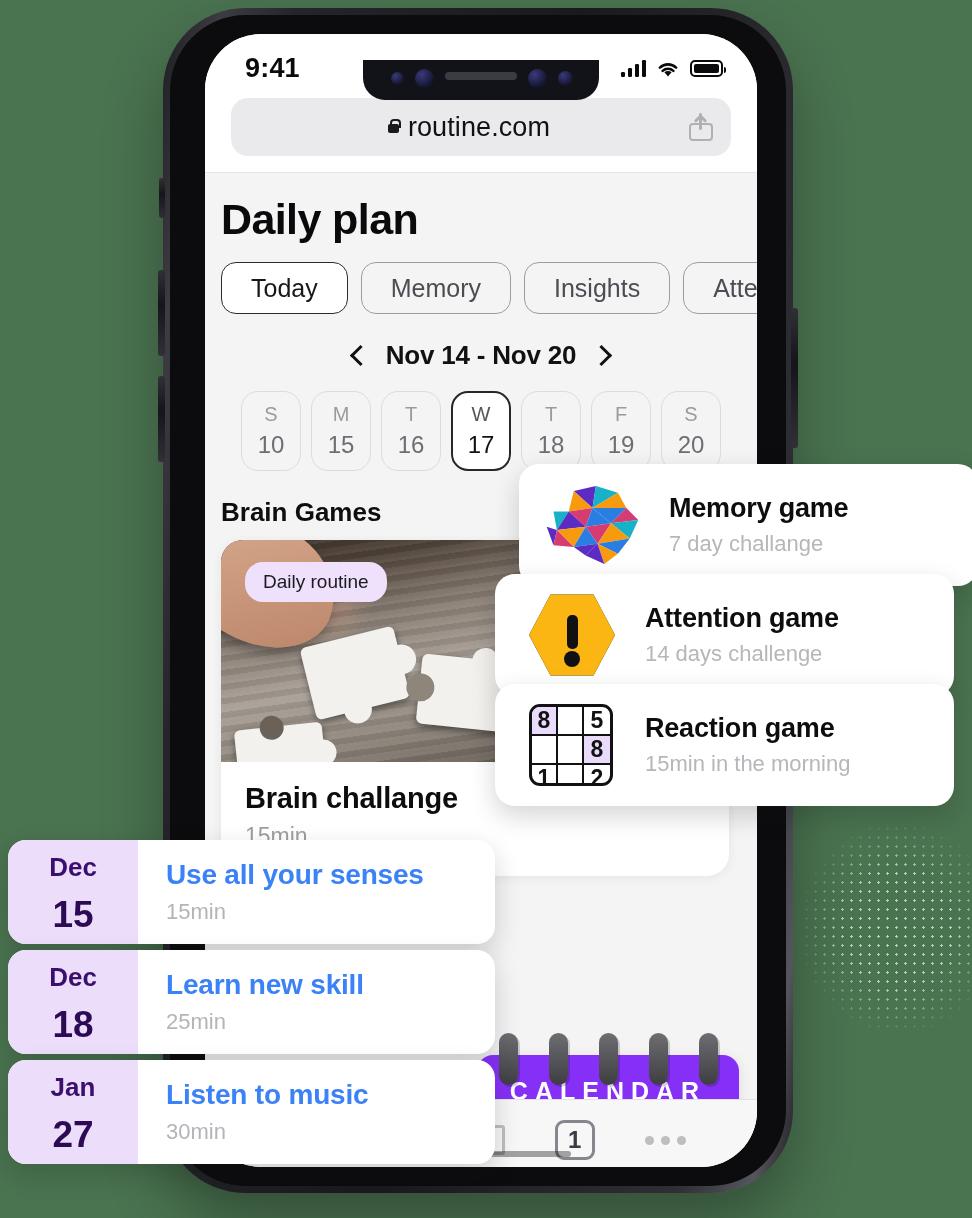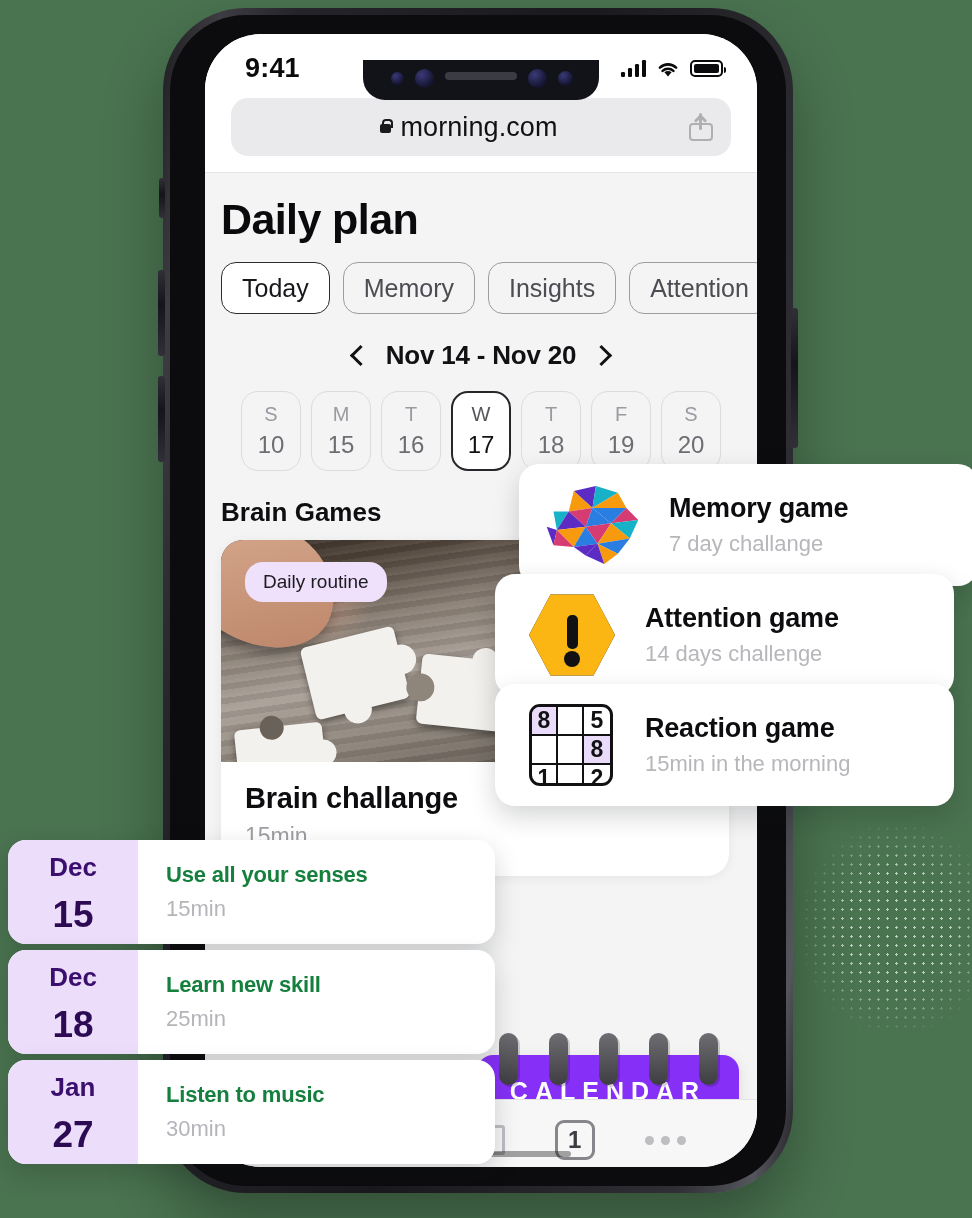--- a/index.html
+++ b/index.html
@@ -216,21 +216,21 @@
   }
   .tab {
     height: 52px;
     border-radius: 15px;
     border: 1.6px solid #9c9ca2;
     background: transparent;
     color: #4c4c52;
     font-size: 25px;
     font-family: "Liberation Sans", sans-serif;
     display: flex; align-items: center; justify-content: center;
-    padding: 0 20px;
+    padding: 0 29px;
     white-space: nowrap;
   }
   .tab.active {
     background: #ffffff;
     border-color: #2c2c30;
     color: #18181c;
   }
 
   .weeknav {
     display: flex;
@@ -531,21 +531,21 @@
     align-items: center; justify-content: center;
     gap: 13px;
     flex: 0 0 auto;
   }
   .fl-mon { font-size: 26px; font-weight: 700; color: #3b0f6e; }
   .fl-day { font-size: 37px; font-weight: 700; color: #2c0b54; line-height: 1; }
   .fl-body {
     display: flex; flex-direction: column; justify-content: center;
     gap: 8px; padding-left: 28px;
   }
-  .fl-title { font-size: 22px; font-weight: 700; color: #15803d; letter-spacing: -.2px; }
+  .fl-title { font-size: 28px; font-weight: 700; color: #3b82f6; letter-spacing: -.2px; }
   .fl-sub { font-size: 22px; color: #b4b4ba; }
 </style>
 </head>
 <body style="background: rgb(74, 115, 80);">
 
 <div class="dot-blob"></div>
 
 <div class="phone">
   <div class="phone-inner-ring"></div>
 
@@ -581,21 +581,21 @@
         <div class="battery">
             <span></span>
           </div>
       </div>
     </div>
 
     <div class="urlbar-wrap">
       <div class="urlbar">
         <div class="url-center">
           <span class="lock"></span>
-          <span class="url-text">morning.com</span>
+          <span class="url-text">routine.com</span>
         </div>
         <span class="share-icon">
           <span class="box"></span>
             <span class="arr"></span>
         </span>
       </div>
     </div>
 
     <div class="page">
 

